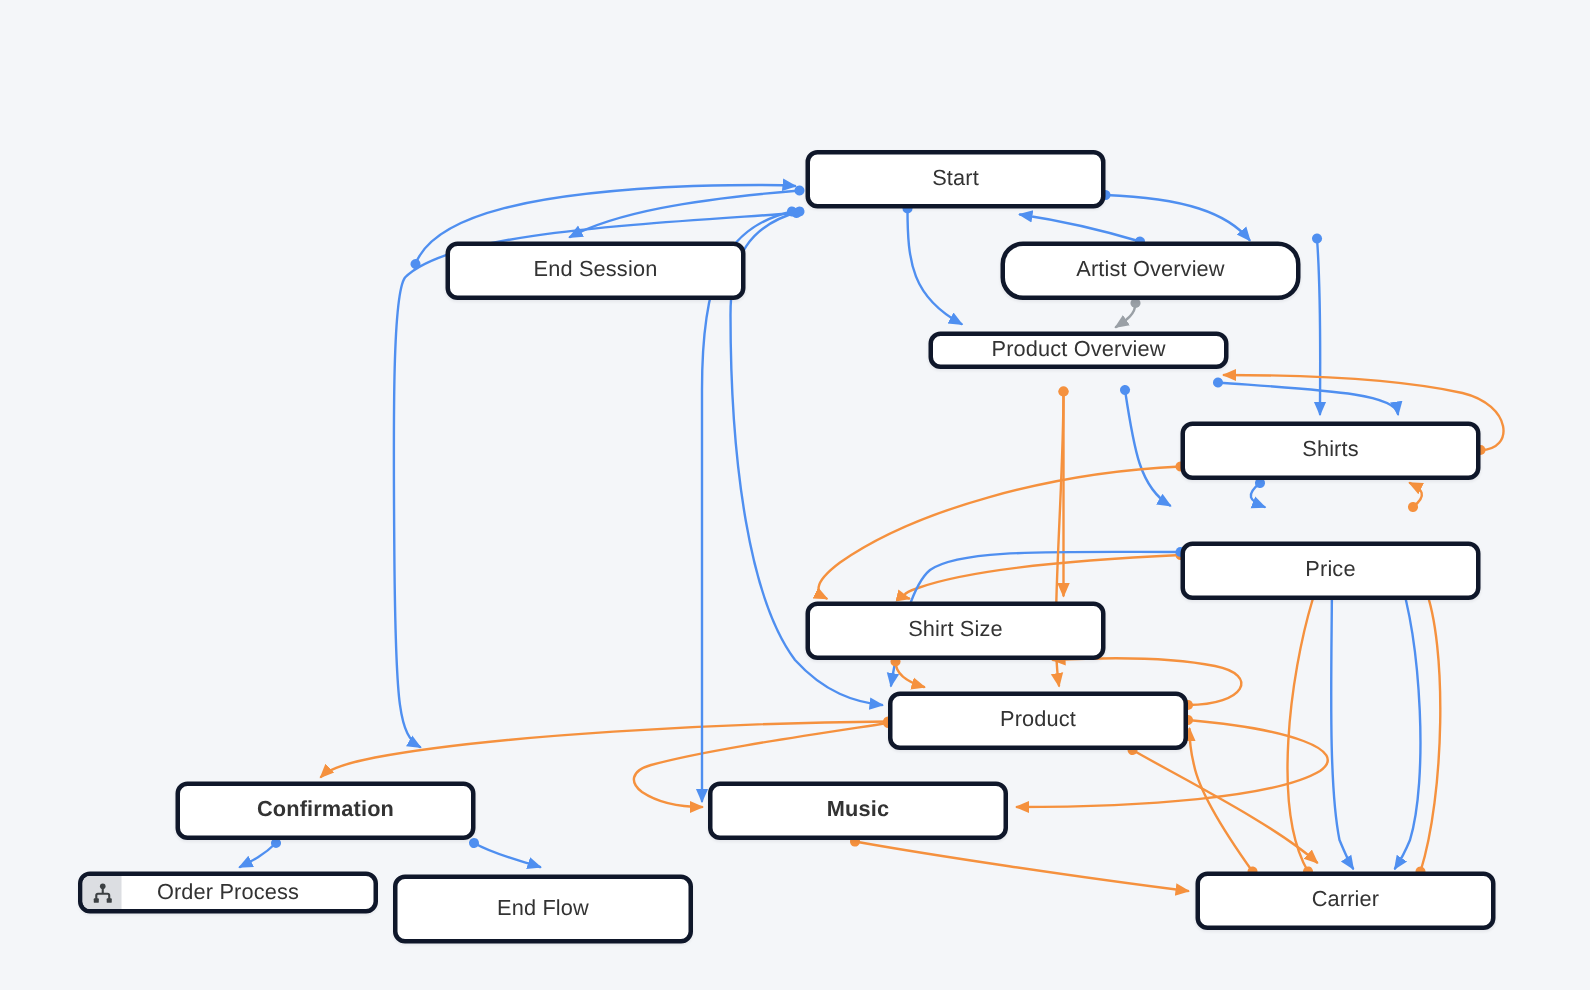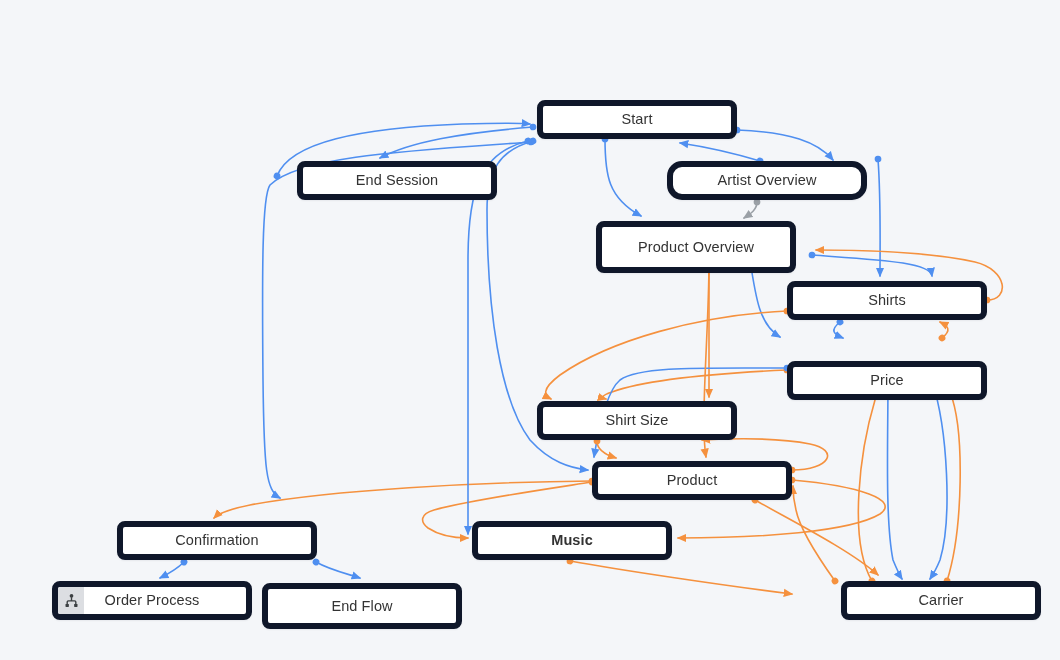--- a/index.html
+++ b/index.html
@@ -23,21 +23,21 @@
     left: 0;
     top: 0;
     width: 1060px;
     height: 660px;
     pointer-events: none;
   }
   .node {
     position: absolute;
     box-sizing: border-box;
     background: #ffffff;
-    border: 6px solid #0f172a;
+    border: 3px solid #0f172a;
     border-radius: 8px;
     box-shadow: 0 1px 2px rgba(16,24,40,0.06);
     display: flex;
     align-items: center;
     justify-content: center;
     overflow: hidden;
   }
   .node-label {
     font-size: 14.5px;
     color: #333333;
@@ -134,53 +134,53 @@
   <div id="nodes">
       <div class="node" style="left: 537px; top: 100px; width: 200px; height: 39px;">
         <span class="node-label">Start</span>
       </div>
       <div class="node" style="left: 277px; top: 161px; width: 200px; height: 39px; margin-left: 20px;">
         <span class="node-label">End Session</span>
       </div>
       <div class="node" style="left: 667px; top: 161px; width: 200px; height: 39px; border-radius: 15px;">
         <span class="node-label">Artist Overview</span>
       </div>
-      <div class="node" style="left: 596px; top: 221px; width: 200px; height: 52px;">
+      <div class="node" style="left: 619px; top: 221px; width: 200px; height: 25px;">
         <span class="node-label">Product Overview</span>
       </div>
       <div class="node" style="left: 787px; top: 281px; width: 200px; height: 39px;">
         <span class="node-label">Shirts</span>
       </div>
       <div class="node" style="left: 787px; top: 341px; width: 200px; height: 39px; margin-top: 20px;">
         <span class="node-label">Price</span>
       </div>
       <div class="node" style="left: 497px; top: 401px; width: 200px; height: 39px; margin-left: 40px;">
         <span class="node-label">Shirt Size</span>
       </div>
       <div class="node" style="left: 592px; top: 461px; width: 200px; height: 39px;">
         <span class="node-label">Product</span>
       </div>
-      <div class="node" style="left: 117px; top: 521px; width: 200px; height: 39px;">
+      <div class="node" style="left: 117px; top: 521px; width: 200px; height: 39px; font-weight: bold;">
         <span class="node-label">Confirmation</span>
       </div>
       <div class="node" style="left: 472px; top: 521px; width: 200px; height: 39px; font-weight: bold;">
         <span class="node-label">Music</span>
       </div>
-      <div class="node has-badge" style="left: 52px; top: 581px; width: 200px; height: 39px;">
+      <div class="node has-badge" style="left: 52px; top: 581px; width: 200px; height: 28px;">
         <div class="node-badge">
           <svg width="15" height="15" viewBox="0 0 16 16" aria-hidden="true">
             <circle cx="8" cy="3" r="2" fill="#3c4043"></circle>
             <path d="M8 5 L8 8 M3.4 12 L3.4 9.6 Q3.4 8.4 4.6 8.4 L11.4 8.4 Q12.6 8.4 12.6 9.6 L12.6 12" stroke="#3c4043" stroke-width="1.5" fill="none" stroke-linecap="round"></path>
             <rect x="1.6" y="11.6" width="3.6" height="3.2" rx="0.6" fill="#3c4043"></rect>
             <rect x="10.8" y="11.6" width="3.6" height="3.2" rx="0.6" fill="#3c4043"></rect>
           </svg>
         </div>
         <span class="node-label">Order Process</span>
       </div>
       <div class="node" style="left: 262px; top: 583px; width: 200px; height: 46px; align-items: center;">
         <span class="node-label">End Flow</span>
       </div>
-      <div class="node" style="left: 797px; top: 581px; width: 200px; height: 39px; margin-left: 44px;">
+      <div class="node" style="left: 797px; top: 581px; width: 200px; height: 39px;">
         <span class="node-label">Carrier</span>
       </div>
     </div>
 
 </div>
 
 </body></html>

